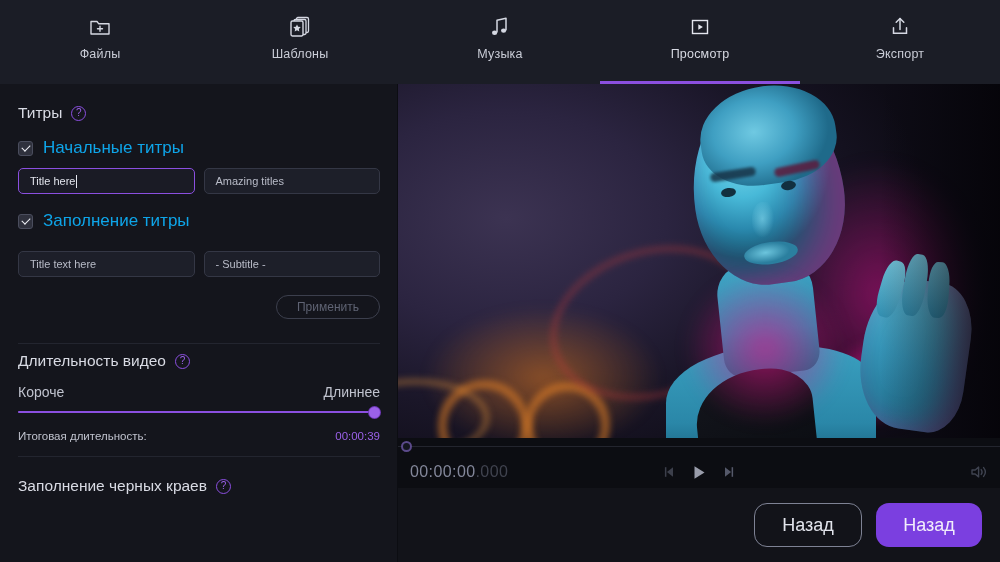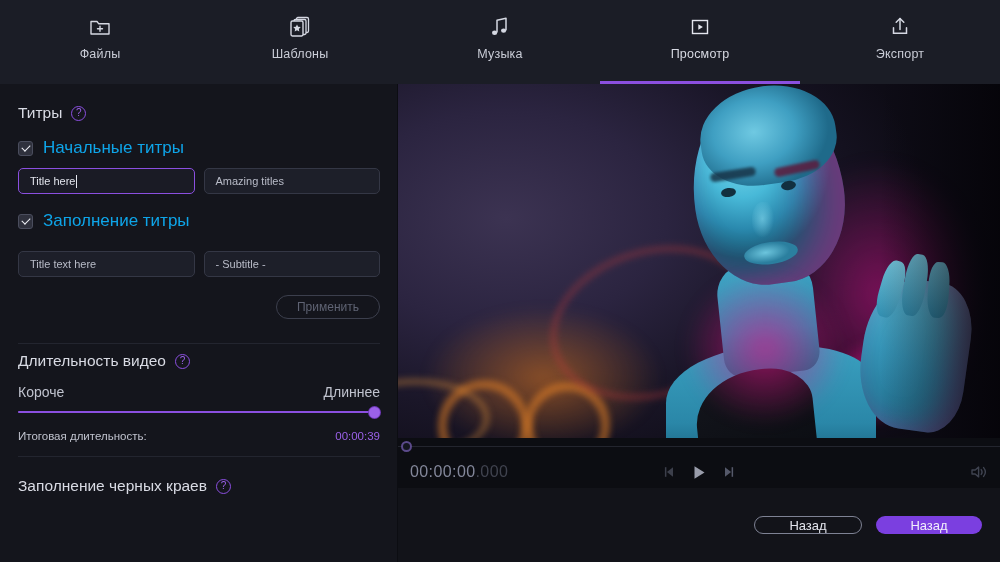--- a/index.html
+++ b/index.html
@@ -261,21 +261,21 @@
   .volume { position: absolute; right: 12px; cursor: pointer; display: flex; }
 
   
   .bottombar {
     position: absolute; left: 398px; top: 488px; width: 602px; height: 74px;
     background: #121319;
     display: flex; align-items: center; justify-content: flex-end;
     gap: 14px; padding-right: 18px;
   }
   .btn {
-    height: 18px; border-radius: 13px; font-size: 13px;
+    height: 44px; border-radius: 13px; font-size: 18px;
     display: flex; align-items: center; justify-content: center; cursor: pointer;
   }
   .btn-back { width: 108px; border: 1px solid #7e8294; color: #e3e5ed; background: transparent; }
   .btn-next { width: 106px; background: #7b3fe0; color: #f2eefb; border: none; }
 
   .panel-edge {
     position: absolute; left: 397px; top: 84px; width: 1px; height: 478px; background: #0c0d12;
   }
 </style>
 </head>

